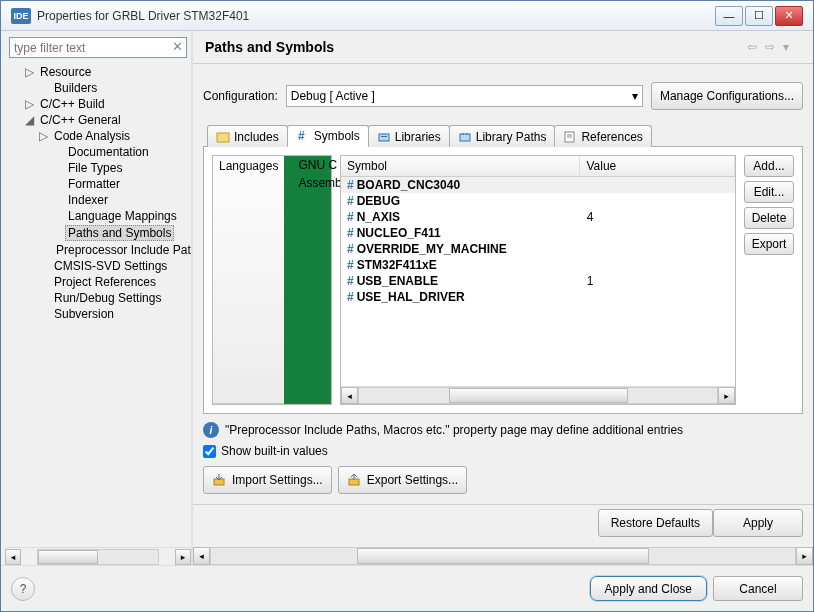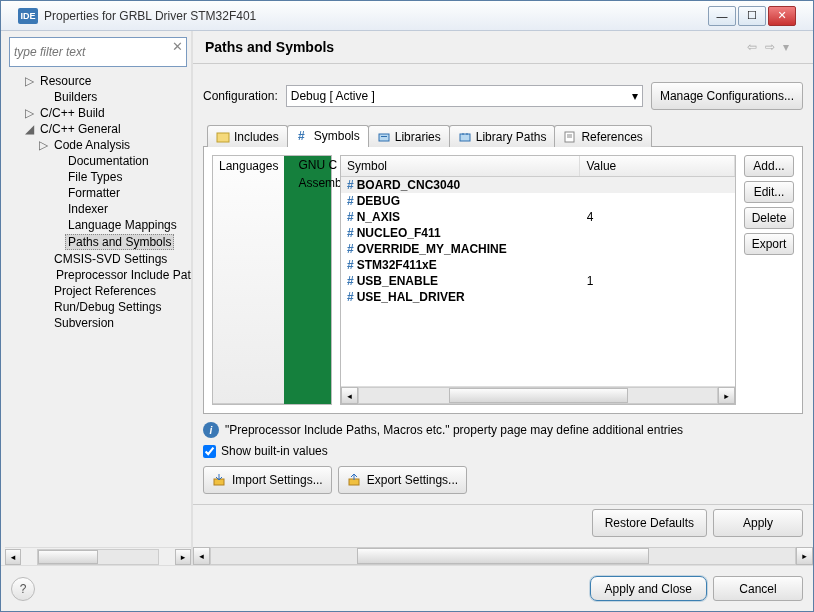--- a/index.html
+++ b/index.html
@@ -1,27 +1,27 @@
 <!DOCTYPE html>
 <html><head>
 <meta charset="utf-8">
 <style>
 * { box-sizing: border-box; margin: 0; padding: 0; font-family: "Segoe UI", Tahoma, sans-serif; font-size: 12px; }
 body { background: #f0f0f0; display: flex; justify-content: center; align-items: center; height: 100vh; }
 .window { width: 814px; height: 612px; background: #f0f0f0; border: 1px solid #5a7ea5; box-shadow: 0 4px 20px rgba(0,0,0,0.3); display: flex; flex-direction: column; }
-.titlebar { height: 30px; background: linear-gradient(#fdfefe, #e7edf5); border-bottom: 1px solid #c0cad8; display: flex; align-items: center; padding: 0 17px; }
+.titlebar { height: 30px; background: linear-gradient(#fdfefe, #e7edf5); border-bottom: 1px solid #c0cad8; display: flex; align-items: center; padding: 0 10px; }
 .title-icon { width: 20px; height: 16px; background: #3b78b5; color: #fff; font-size: 9px; font-weight: bold; display: flex; align-items: center; justify-content: center; margin-right: 6px; border-radius: 2px; }
 .title-text { flex: 1; color: #333; }
 .win-btns { display: flex; gap: 2px; }
 .win-btn { width: 28px; height: 20px; border: 1px solid #8aa0b8; background: linear-gradient(#f8fbfe,#dde8f3); border-radius: 2px; display: flex; align-items: center; justify-content: center; font-size: 11px; cursor: pointer; }
 .win-btn.close { background: linear-gradient(#f08080,#c83232); border-color: #a03030; color: #fff; }
 .body { flex: 1; display: flex; overflow: hidden; }
 .sidebar { width: 190px; display: flex; flex-direction: column; padding: 6px 0 0 4px; }
 .filter { margin: 0 4px 4px 4px; }
-.filter-input { width: 100%; height: 30px; border: 1px solid #7a9ac0; padding: 0 4px; color: #be185d; background: #fff; font-style: italic; }
+.filter-input { width: 100%; height: 21px; border: 1px solid #7a9ac0; padding: 0 4px; color: #be185d; background: #fff; }
 .filter-wrap { position: relative; }
 .filter-clear { position: absolute; right: 4px; top: 2px; color: #888; cursor: pointer; font-size: 13px; }
 .tree { flex: 1; overflow: hidden; padding: 2px 0; }
 .tree-item { padding: 1px 0 1px 6px; white-space: nowrap; cursor: pointer; display: flex; align-items: center; }
 .tw { display:inline-block; width:12px; color:#666; }
 .tree-label { padding: 0 3px; }
 .selected .tree-label { background: #d8d8d8; border: 1px dotted #888; padding: 0 2px; }
 .side-scroll { height: 18px; background: #f0f0f0; border-top: 1px solid #ddd; display:flex; align-items:center; }
 .side-scroll .track { flex:1; height:16px; background:#e8e8e8; border:1px solid #ccc; position:relative; margin:0 16px;}
 .side-scroll .thumb { position:absolute; left:0; top:0; bottom:0; width:60px; background:linear-gradient(#fcfcfc,#d8d8d8); border:1px solid #bbb;}
@@ -58,21 +58,21 @@
 .sym-scroll { height:18px; background:#f4f4f4; border-top:1px solid #ddd; display:flex;}
 .sym-scroll .arr{width:17px;background:linear-gradient(#fcfcfc,#d8d8d8);border:1px solid #bbb;display:flex;align-items:center;justify-content:center;font-size:9px;}
 .sym-scroll .track{flex:1;background:#e8e8e8;border:1px solid #ccc;position:relative;}
 .sym-scroll .thumb{position:absolute;left:0;top:0;bottom:0;right:0;background:linear-gradient(#fcfcfc,#d8d8d8);border:1px solid #bbb;}
 .side-btns { width:50px; display:flex; flex-direction:column; gap:4px;}
 .side-btns .btn { width:100%; padding:0 20px; height:22px;}
 .info-row { display:flex; align-items:center; gap:6px; margin:8px 0 6px 0;}
 .info-icon { width:16px; height:16px; border-radius:50%; background:#3b78b5; color:#fff; display:flex; align-items:center; justify-content:center; font-size:10px; font-weight:bold; font-style:italic;}
 .check-row { display:flex; align-items:center; gap:5px; margin-bottom:8px;}
 .settings-btns { display:flex; gap:6px; margin-bottom:10px;}
-.bottom-btns { display:flex; justify-content:flex-end; gap:6px; padding:4px 0 10px 0;}
+.bottom-btns { display:flex; justify-content:flex-end; padding:4px 0 10px 0;}
 .main-scroll { height:18px; display:flex; margin:0 -10px;}
 .main-scroll .arr{width:17px;background:linear-gradient(#fcfcfc,#d8d8d8);border:1px solid #bbb;display:flex;align-items:center;justify-content:center;font-size:9px;}
 .main-scroll .track{flex:1;background:#e8e8e8;border:1px solid #ccc;position:relative;}
 .main-scroll .thumb{position:absolute;left:0;top:0;bottom:0;right:0;background:linear-gradient(#fcfcfc,#d8d8d8);border:1px solid #bbb;}
 .footer { border-top:1px solid #ddd; padding:10px; display:flex; align-items:center;}
 .help-btn { width:24px;height:24px;border:1px solid #bbb;border-radius:50%;background:linear-gradient(#fdfdfd,#e3e3e3);display:flex;align-items:center;justify-content:center;cursor:pointer;color:#555;}
 .footer-btns { margin-left:auto; display:flex; gap:6px;}
 .footer .btn { height:25px; padding:0 14px;}
 .btn.primary { border-color:#3c7fb1; box-shadow:0 0 0 1px rgba(60,127,177,.25);border-radius:7px;}
 .hrule { border-top:1px solid #ccc; margin:0 -10px;}
@@ -135,27 +135,27 @@
             <span class="tree-label">Indexer</span>
           </div>
           <div class="tree-item" style="padding-left: 48px;">
             <span class="tw"></span>
             <span class="tree-label">Language Mappings</span>
           </div>
           <div class="tree-item selected" style="padding-left: 48px;">
             <span class="tw"></span>
             <span class="tree-label">Paths and Symbols</span>
           </div>
+          <div class="tree-item" style="padding-left: 48px;">
+            <span class="tw"></span>
+            <span class="tree-label">Preprocessor Include Pat</span>
+          </div>
           <div class="tree-item" style="padding-left: 34px;">
             <span class="tw"></span>
             <span class="tree-label">CMSIS-SVD Settings</span>
-          </div>
-          <div class="tree-item" style="padding-left: 48px;">
-            <span class="tw"></span>
-            <span class="tree-label">Preprocessor Include Pat</span>
           </div>
           <div class="tree-item" style="padding-left: 34px;">
             <span class="tw"></span>
             <span class="tree-label">Project References</span>
           </div>
           <div class="tree-item" style="padding-left: 34px;">
             <span class="tw"></span>
             <span class="tree-label">Run/Debug Settings</span>
           </div>
           <div class="tree-item" style="padding-left: 34px;">

